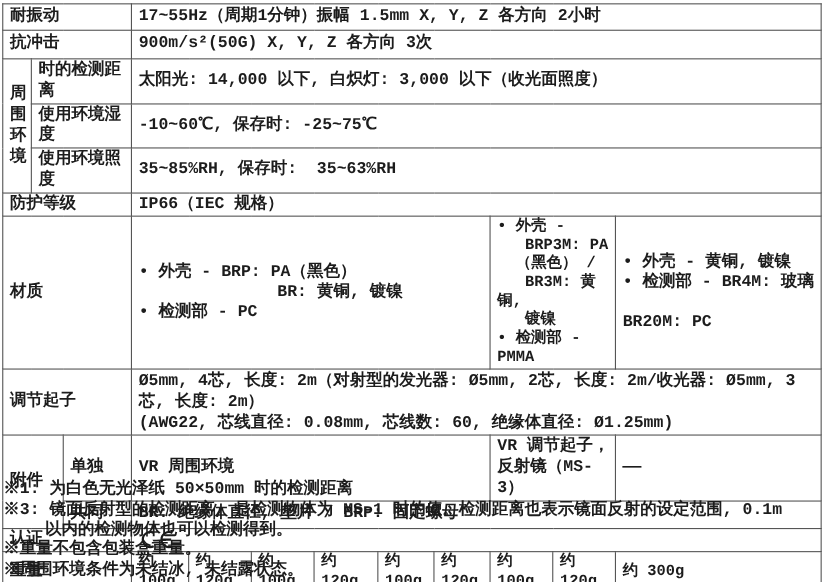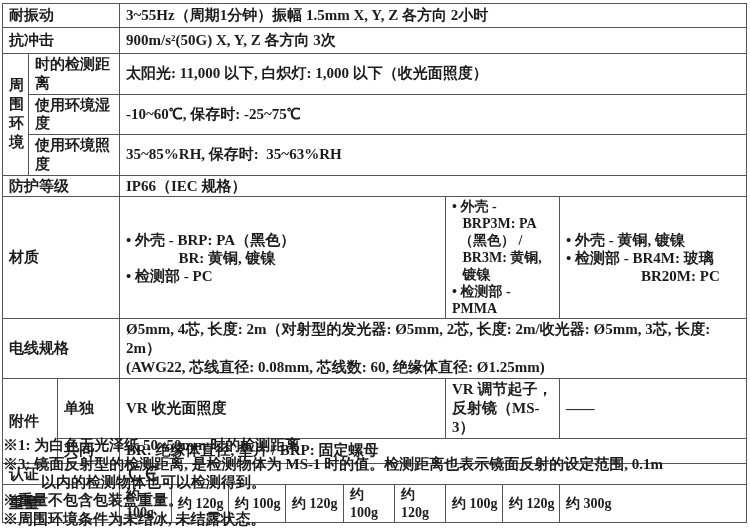--- a/index.html
+++ b/index.html
@@ -1,18 +1,18 @@
 <!DOCTYPE html>
 <html><head>
 <meta charset="utf-8">
 <style>
   html,body{margin:0;padding:0;background:#fff;}
   #screen{
     position:relative;width:750px;height:529px;background:#ffffff;
-    font-family:Liberation Serif, serif;
+    font-family:Liberation Mono, monospace;
     color:#1c1c1c;font-weight:700;overflow:hidden;
   }
   table.spec{
     position:absolute;left:2px;top:3px;width:744px;
     border-collapse:collapse;table-layout:fixed;
     font-size:15px;line-height:1.25;
   }
   table.spec td{
     border:1px solid #555;padding:1px 4px 1px 6px;
     vertical-align:middle;overflow:hidden;
@@ -58,32 +58,32 @@
         <col style="width:51px">
         <col style="width:51px">
       <col style="width:57px">
         <col style="width:57px">
         <col style="width:187px">
     </colgroup>
 
     <tbody>
         <tr style="height:24px">
       <td colspan="3" class="lbl">耐振动</td>
-      <td colspan="9" class="val">3~55Hz（周期1分钟）振幅 1.5mm X, Y, Z 各方向 2小时</td>
+      <td colspan="9" class="val">17~55Hz（周期1分钟）振幅 1.5mm X, Y, Z 各方向 2小时</td>
     </tr>
 
     <tr style="height:26px">
       <td colspan="3" class="lbl">抗冲击</td>
       <td colspan="9" class="val">900m/s²(50G) X, Y, Z 各方向 3次</td>
     </tr>
 
     <tr style="height:27px">
       <td rowspan="3" class="vlabel">周围环境</td>
       <td colspan="2" class="sublbl">时的检测距离</td>
-      <td colspan="9" class="val">太阳光: 11,000 以下, 白炽灯: 1,000 以下（收光面照度）</td>
+      <td colspan="9" class="val">太阳光: 14,000 以下, 白炽灯: 3,000 以下（收光面照度）</td>
     </tr>
     <tr style="height:26px">
       <td colspan="2" class="sublbl">使用环境湿度</td>
       <td colspan="9" class="val">-10~60℃, 保存时: -25~75℃</td>
     </tr>
     <tr style="height:27px">
       <td colspan="2" class="sublbl">使用环境照度</td>
       <td colspan="9" class="val pre">35~85%RH, 保存时:  35~63%RH</td>
     </tr>
 
@@ -102,29 +102,29 @@
   （黑色） /
    BR3M: 黄铜,
    镀镍
 • 检测部 - PMMA</td>
       <td class="val pre mat">• 外壳 - 黄铜, 镀镍
 • 检测部 - BR4M: 玻璃
                     BR20M: PC</td>
     </tr>
 
     <tr style="height:40px">
-      <td colspan="3" class="lbl">电线规格</td>
+      <td colspan="3" class="lbl">调节起子</td>
       <td colspan="9" class="val pre cable">Ø5mm, 4芯, 长度: 2m（对射型的发光器: Ø5mm, 2芯, 长度: 2m/收光器: Ø5mm, 3芯, 长度: 2m）
 (AWG22, 芯线直径: 0.08mm, 芯线数: 60, 绝缘体直径: Ø1.25mm)</td>
     </tr>
 
     <tr style="height:40px">
       <td colspan="2" rowspan="2" class="lbl">附件</td>
       <td class="sublbl">单独</td>
-      <td colspan="6" class="val">VR 收光面照度</td>
+      <td colspan="6" class="val">VR 周围环境</td>
       <td colspan="2" class="val pre">VR 调节起子，
 反射镜（MS-3）</td>
       <td class="val dash-cell"><span class="dash">—</span></td>
     </tr>
     <tr style="height:25px">
       <td class="sublbl">共同</td>
       <td colspan="9" class="val">BR: 绝缘体直径, 垫片 / BRP: 固定螺母</td>
     </tr>
 
     <tr style="height:20px">

